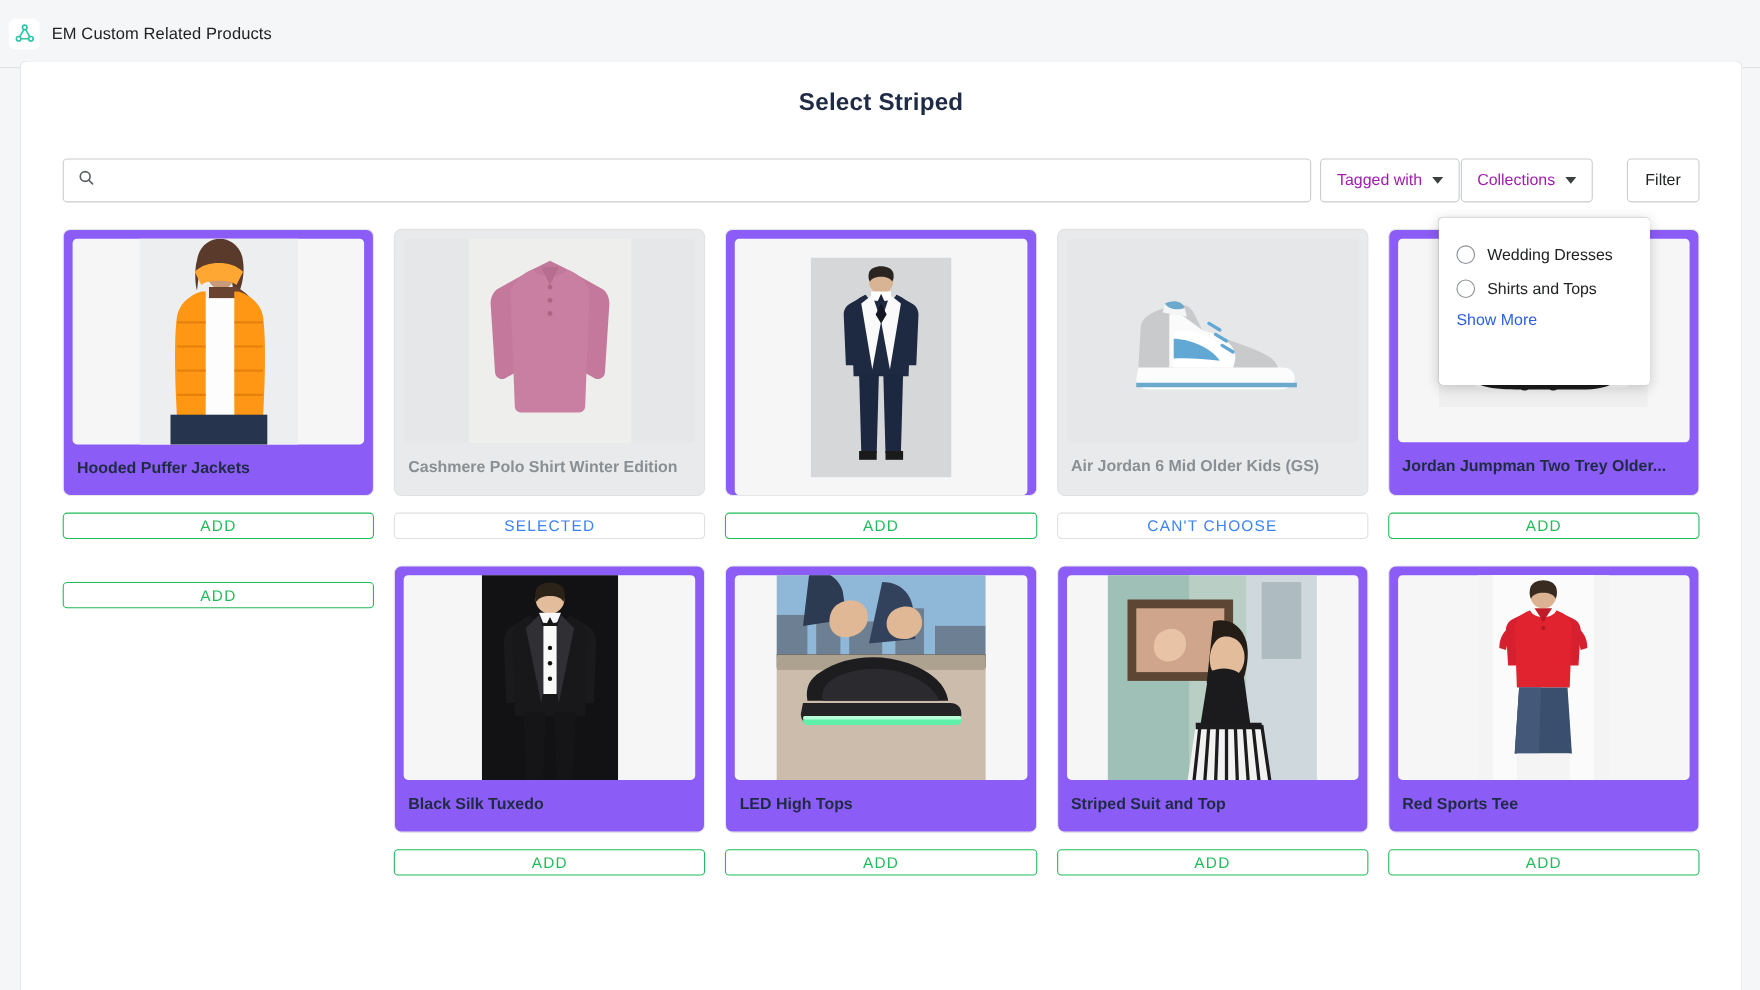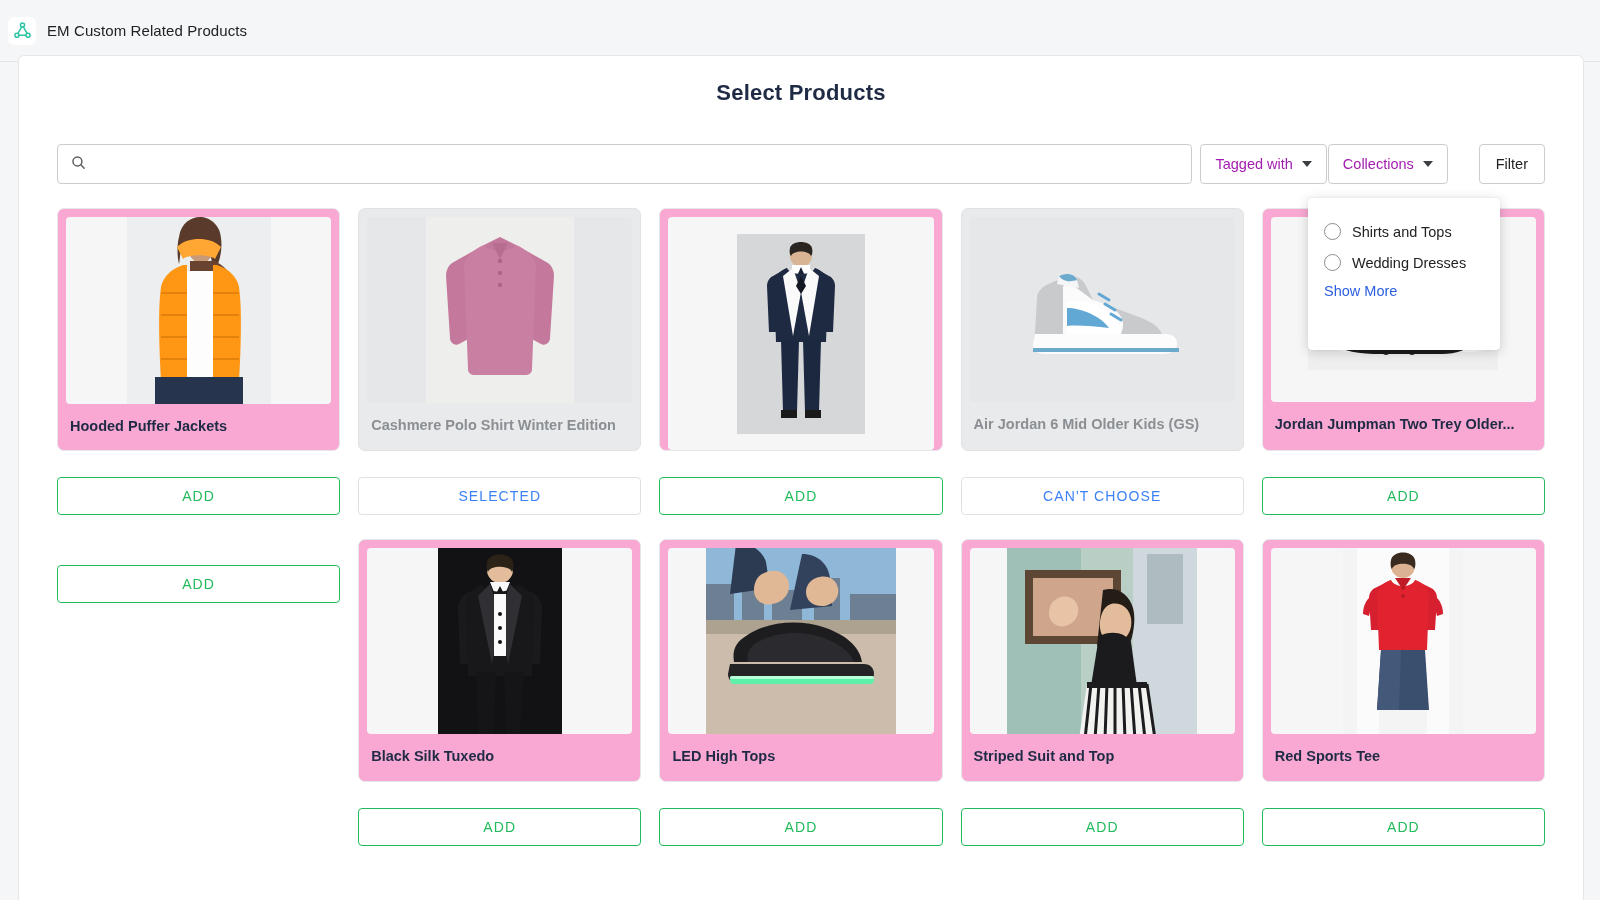--- a/index.html
+++ b/index.html
@@ -167,21 +167,21 @@
     display: grid;
     grid-template-columns: repeat(5, 1fr);
     column-gap: 18px;
     row-gap: 0;
   }
   .cell { display: flex; flex-direction: column; }
 
   .card {
     border: 1px solid #e6e7e8;
     border-radius: 7px;
-    background: #f9a8d4;
+    background: #8b5cf6;
     overflow: hidden;
     height: 243px;
     display: flex;
     flex-direction: column;
   }
   .card.dim { background: #e9eaeb; border-color: #e1e2e3; }
 
   .thumb {
     flex: 1 1 auto;
     margin: 8px 8px 0 8px;
@@ -201,22 +201,22 @@
     font-weight: bold;
     color: #1f2b45;
     padding: 14px 12px 0 12px;
     height: 48px;
     white-space: nowrap;
     overflow: hidden;
   }
   .card.dim .card-title { color: #8a8f94; }
 
   .action {
-    margin-top: 26px;
-    height: 38px;
+    margin-top: 15px;
+    height: 24px;
     border: 1.6px solid #22bb5b;
     border-radius: 4px;
     background: #ffffff;
     color: #22bb5b;
     font-size: 14px;
     letter-spacing: 1.1px;
     display: flex;
     align-items: center;
     justify-content: center;
     cursor: pointer;
@@ -239,21 +239,21 @@
       <circle cx="5" cy="18" r="2.6"></circle>
       <circle cx="19" cy="18" r="2.6"></circle>
       <path d="M11 7.4 6.2 15.6M13 7.4l4.8 8.2M7.6 18h8.8" stroke-linecap="round"></path>
     </svg>
   </div>
   <div class="app-title">EM Custom Related Products</div>
 </div>
 
 <div class="panel">
 
-  <div class="page-title">Select Products</div>
+  <div class="page-title">Select Striped</div>
 
   <div class="toolbar">
 
     <div class="search-wrap">
       <span>
         <svg width="17" height="17" viewBox="0 0 24 24" fill="none" stroke="#5c5f62" stroke-width="2.1" stroke-linecap="round">
           <circle cx="10.5" cy="10.5" r="6.3"></circle>
           <path d="M15.3 15.3 20 20"></path>
         </svg>
       </span>
@@ -523,20 +523,20 @@
     <div class="action">
       <span>ADD</span>
     </div>
       </div>
     </div>
 </div>
 
 <div class="popover">
   <div class="pop-row">
     <span class="radio"></span>
-    <span class="pop-label">Shirts and Tops</span>
+    <span class="pop-label">Wedding Dresses</span>
   </div>
   <div class="pop-row">
     <span class="radio"></span>
-    <span class="pop-label">Wedding Dresses</span>
+    <span class="pop-label">Shirts and Tops</span>
   </div>
   <a class="show-more">Show More</a>
 </div>
 
 </body></html>

